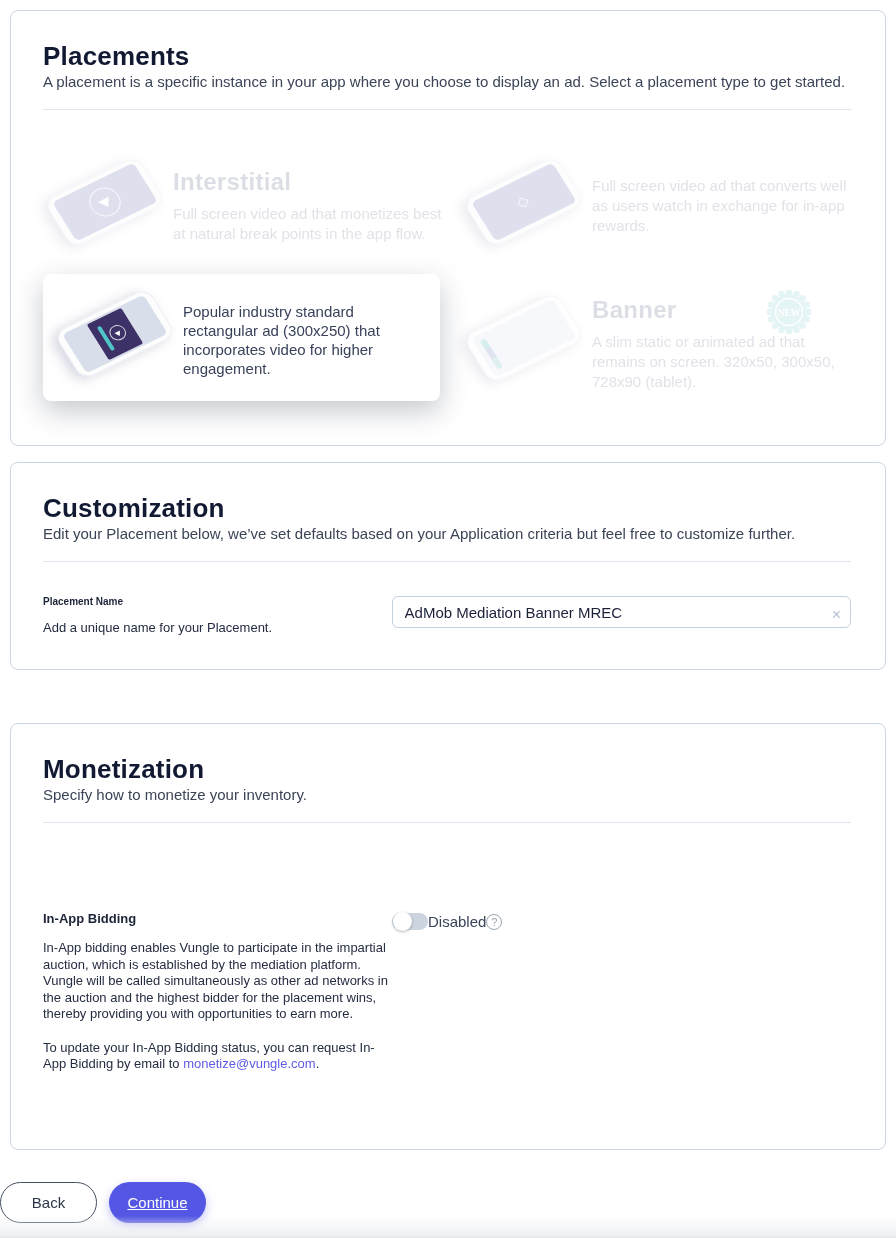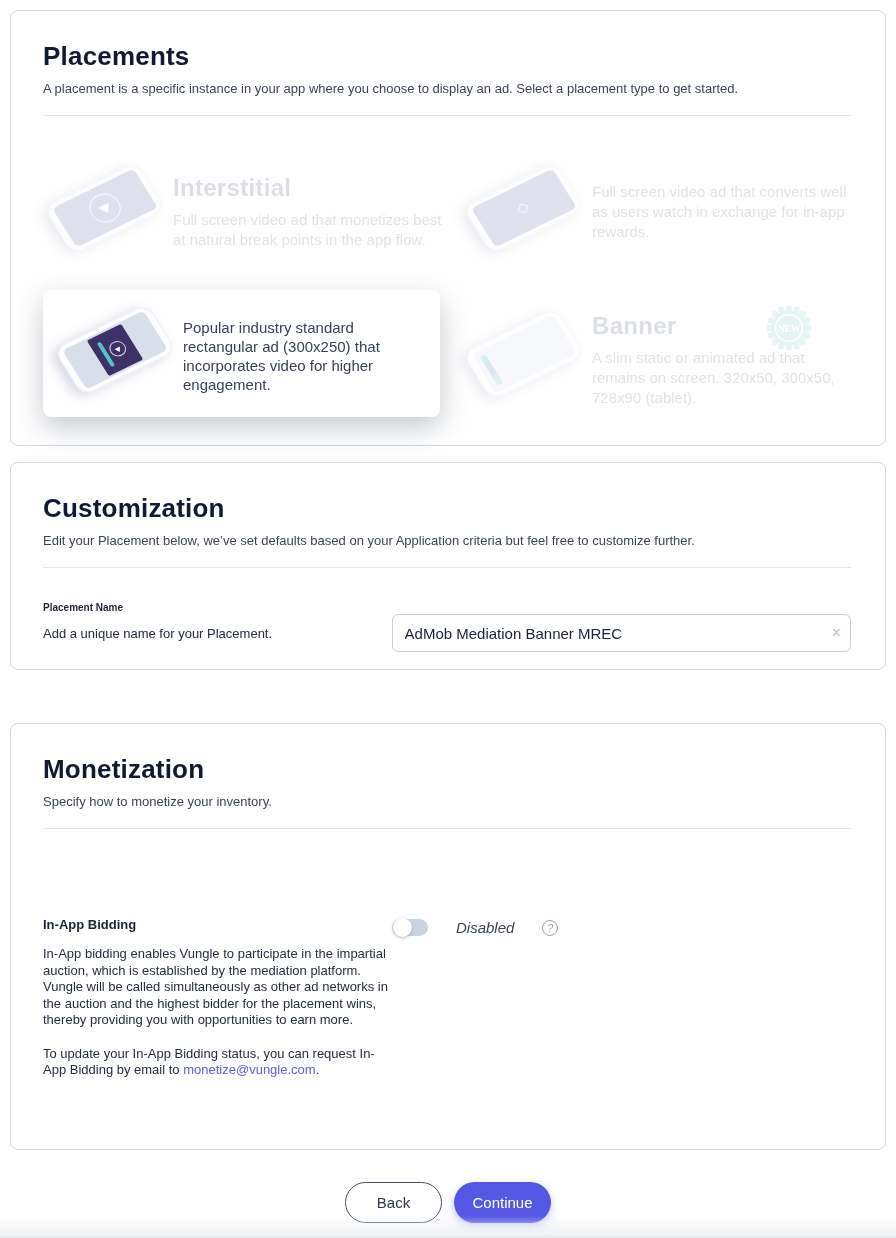--- a/index.html
+++ b/index.html
@@ -8,25 +8,25 @@
   .card {
     position:absolute; left:10px; width:876px;
     background:#fff; border:1px solid #ccd6e4; border-radius:8px;
     padding:30px 34px 0 32px;
   }
   #card-placements { top:10px; height:436px; }
   #card-customization { top:462px; height:208px; }
   #card-monetization { top:723px; height:427px; }
 
   .card-title { font-size:26px; font-weight:700; color:#121a33; letter-spacing:.2px; }
-  .card-subtitle { font-size:13px; color:#3b4457; margin-top:9px; }
+  .card-subtitle { font-size:15px; color:#3b4457; margin-top:1px; }
   .divider { height:1px; background:#dfe5ee; margin-top:19px; }
 
   
-  .ptype-grid { display:grid; grid-template-columns: 419px 391px; margin-top:28px; row-gap:16px; }
+  .ptype-grid { display:grid; grid-template-columns: 419px 391px; margin-top:28px; row-gap:6px; }
   .ptype { display:flex; align-items:flex-start; padding:14px 0 0 0; height:130px; cursor:pointer; }
   .ptype .txt { padding-top:16px; }
   .ptype .txt.tight { padding-top:8px; }
   .ptype-title { font-size:24px; font-weight:700; color:#b9bfcc; letter-spacing:.3px; }
   .ptype-desc { font-size:15px; color:#c2c6d1; margin-top:8px; line-height:20px; max-width:280px; }
   .ptype.selected-card {
     background:#fff; border-radius:8px; box-shadow:0 10px 28px rgba(25,35,60,.25);
     width:397px; height:127px; padding:10px 14px 0 10px; position:relative; z-index:2;
   }
   .ptype.selected-card .ptype-title { color:#121a33; }
@@ -66,56 +66,56 @@
   
   .new-badge { position:absolute; right:42px; top:16px; width:44px; height:44px; }
   .new-badge svg { display:block; }
 
   
   .form-row { display:flex; margin-top:34px; align-items:flex-start; }
   .form-label-col { width:349px; }
   .form-label { font-size:10px; font-weight:700; color:#1c2438; }
   .form-helper { font-size:13px; color:#232b40; margin-top:13px; }
   .text-field {
-    position:relative; width:460px; height:38px;margin-top:12px;
+    position:relative; width:460px; height:32px;
   }
   .text-field input {
     width:100%; height:100%; border:1px solid #c4cfe0; border-radius:6px;
     padding:0 34px 0 12px; font-size:15px; color:#1a2138; font-family:"Liberation Sans",sans-serif;
     outline:none; background:#fff;
   }
   .clear-x {
     position:absolute; right:10px; top:9px; font-size:16px; color:#b6c1d2; cursor:pointer; line-height:20px;
   }
 
   
   .monet-row { display:flex; margin-top:88px; align-items:flex-start; }
   .monet-left { width:349px; }
   .monet-label { font-size:13px; font-weight:700; color:#1c2438; }
   .monet-para { font-size:13px; color:#252d42; line-height:16.5px; margin-top:14px; width:345px; }
   .monet-para2 { font-size:13px; color:#252d42; line-height:16.5px; margin-top:17px; width:345px; }
   .email-link { color:#5d5ce6; text-decoration:none; cursor:pointer; }
 
-  .toggle-row { display:flex; align-items:center; gap:28px; padding-top:2px;font-style:italic; }
+  .toggle-row { display:flex; align-items:center; gap:0; padding-top:2px; }
   .toggle { width:36px; height:17px; border-radius:9px; background:#ccd5df; position:relative; cursor:pointer; }
   .toggle .knob {
     position:absolute; left:1px; top:-1px; width:19px; height:19px; border-radius:50%;
     background:#fff; box-shadow:0 1px 3px rgba(40,50,70,.35);
   }
   .toggle-status { font-size:15px; color:#39435a; }
   .help-icon {
     width:16px; height:16px; border:1px solid #9aa5b6; border-radius:50%;
     color:#9aa5b6; font-size:10.5px; display:flex; align-items:center; justify-content:center; cursor:pointer;
   }
 
   
-  .footer-actions { position:absolute; top:1182px; left:0; width:896px; display:flex; justify-content:center; gap:12px; }
+  .footer-actions { position:absolute; top:1182px; left:0; width:896px; display:flex; gap:12px; }
   .btn { height:41px; border-radius:21px; font-size:15px; font-family:"Liberation Sans",sans-serif; cursor:pointer; }
   .btn-back { width:97px; background:#fff; border:1px solid #454f63; color:#2c3548; }
-  .btn-continue { width:97px; background:#5457e3; border:none; color:#fff; box-shadow:0 4px 10px rgba(84,87,227,.35); }
+  .btn-continue { width:97px; background:#5457e3; border:none; color:#fff; box-shadow:0 4px 10px rgba(84,87,227,.35);text-decoration:underline; }
 
   .bottom-fade { position:absolute; left:0; bottom:0; width:896px; height:22px;
     background:linear-gradient(180deg, rgba(240,241,244,0) 0%, #eef0f3 90%, #e4e6ea 100%); }
 </style>
 </head>
 <body>
 
 <section class="card" id="card-placements">
   <h1 class="card-title">Placements</h1>
   <p class="card-subtitle">A placement is a specific instance in your app where you choose to display an ad. Select a placement type to get started.</p>

